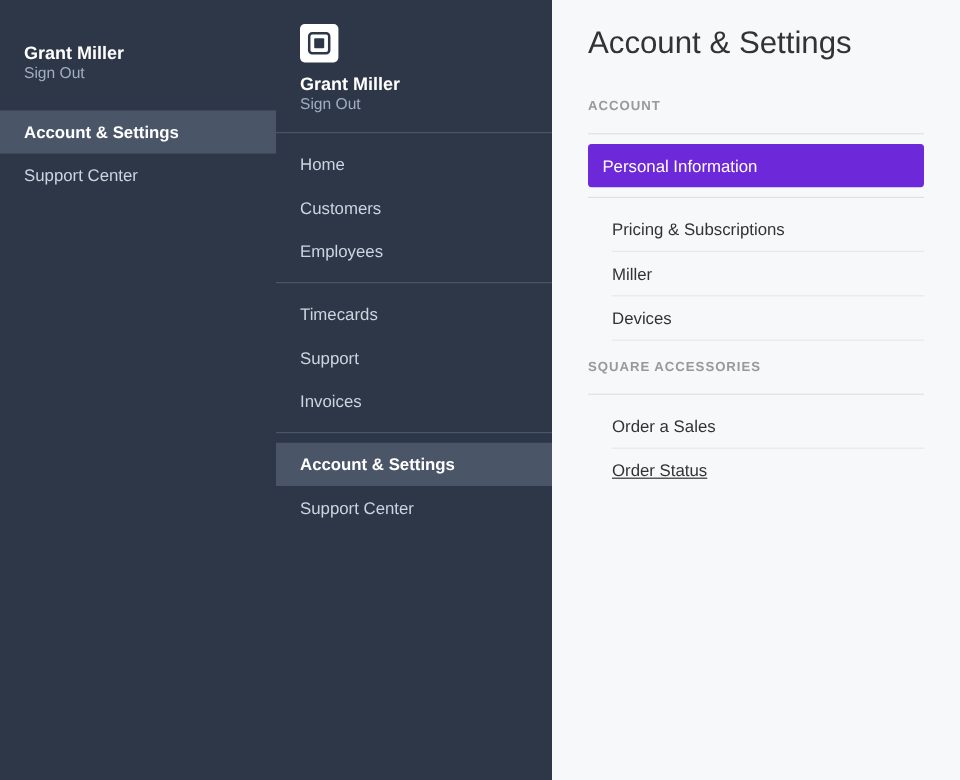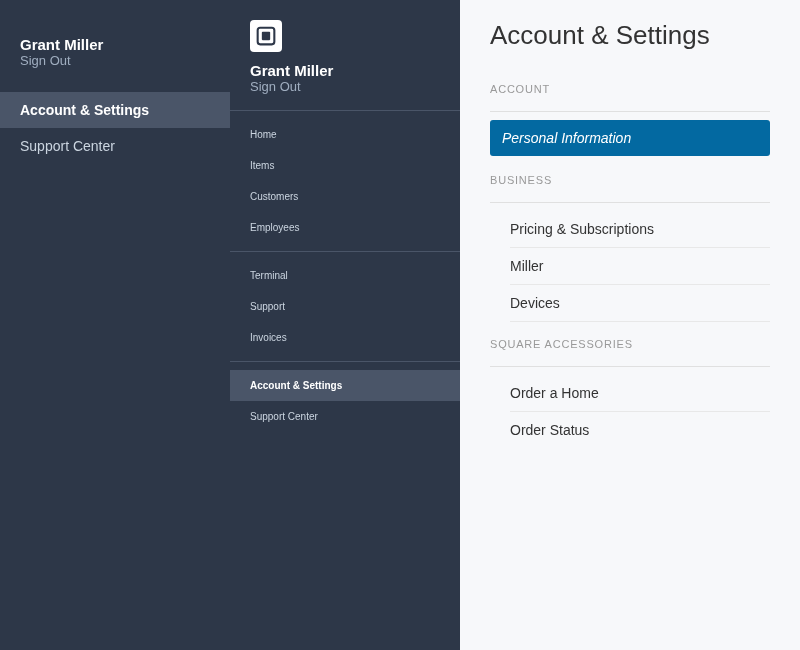--- a/index.html
+++ b/index.html
@@ -81,21 +81,21 @@
     }
     .dropdown-header .signout {
       font-size: 13px;
       color: #a0aec0;
     }
     .dropdown-nav {
       padding: 8px 0;
     }
     .dropdown-nav .nav-item {
       padding: 10px 20px;
-      font-size: 10px;
+      font-size: 14px;
       color: #cbd5e0;
       cursor: pointer;
     }
     .dropdown-nav .divider {
       height: 1px;
       background: #4a5568;
       margin: 8px 0;
     }
     .dropdown-nav .nav-item.active-bottom {
       color: #fff;
@@ -117,45 +117,45 @@
     .main-header .page-title {
       font-size: 26px;
       font-weight: 300;
       color: #333;
     }
     .main-body {
       padding: 0 30px;
     }
     .section-label {
       font-size: 11px;
-      font-weight: 400;
+      font-weight: 700;
       color: #999;
       letter-spacing: 0.8px;
       text-transform: uppercase;
       padding: 16px 0 8px;
     }
     .menu-item {
       padding: 10px 0;
       font-size: 14px;
       color: #333;
       cursor: pointer;
       border-bottom: 1px solid #e8e8e8;
       margin-left: 20px;
     }
     .menu-item:last-child {
       border-bottom: none;
+      text-decoration: underline;
     }
     .menu-item.active-item {
-      background: #0369a1;
+      background: #6d28d9;
       color: #fff;
       padding: 10px 12px;
       border-radius: 3px;
       margin: 2px 0;
       border-bottom: none;
-      font-style: italic;
     }
     .section-divider {
       height: 1px;
       background: #e0e0e0;
       margin: 8px 0;
     }
   </style>
 </head>
 <body>
 
@@ -176,47 +176,45 @@
       <svg viewBox="0 0 24 24" fill="none" xmlns="http://www.w3.org/2000/svg">
         <rect x="2" y="2" width="20" height="20" rx="3" stroke="#2d3748" stroke-width="2.5"></rect>
         <rect x="7" y="7" width="10" height="10" rx="1" fill="#2d3748"></rect>
       </svg>
     </div>
     <div class="username">Grant Miller</div>
     <div class="signout">Sign Out</div>
   </div>
   <nav class="dropdown-nav">
     <div class="nav-item">Home</div>
-    <div class="nav-item">Items</div>
     <div class="nav-item">Customers</div>
     <div class="nav-item">Employees</div>
     <div class="divider"></div>
-    <div class="nav-item">Terminal</div>
+    <div class="nav-item">Timecards</div>
     <div class="nav-item">Support</div>
     <div class="nav-item">Invoices</div>
     <div class="divider"></div>
     <div class="nav-item active-bottom">Account &amp; Settings</div>
     <div class="nav-item">Support Center</div>
   </nav>
 </div>
 
 <div class="main-content">
   <div class="main-header">
     <div class="page-title">Account &amp; Settings</div>
   </div>
   <div class="main-body">
 
     <div class="section-label">ACCOUNT</div>
     <div class="section-divider"></div>
     <div class="menu-item active-item">Personal Information</div>
 
-    <div class="section-label">BUSINESS</div>
     <div class="section-divider"></div>
     <div class="menu-item">Pricing &amp; Subscriptions</div>
     <div class="menu-item">Miller</div>
     <div class="menu-item">Devices</div>
 
     <div class="section-label">SQUARE ACCESSORIES</div>
     <div class="section-divider"></div>
-    <div class="menu-item">Order a Home</div>
+    <div class="menu-item">Order a Sales</div>
     <div class="menu-item">Order Status</div>
   </div>
 </div>
 
 </body></html>

